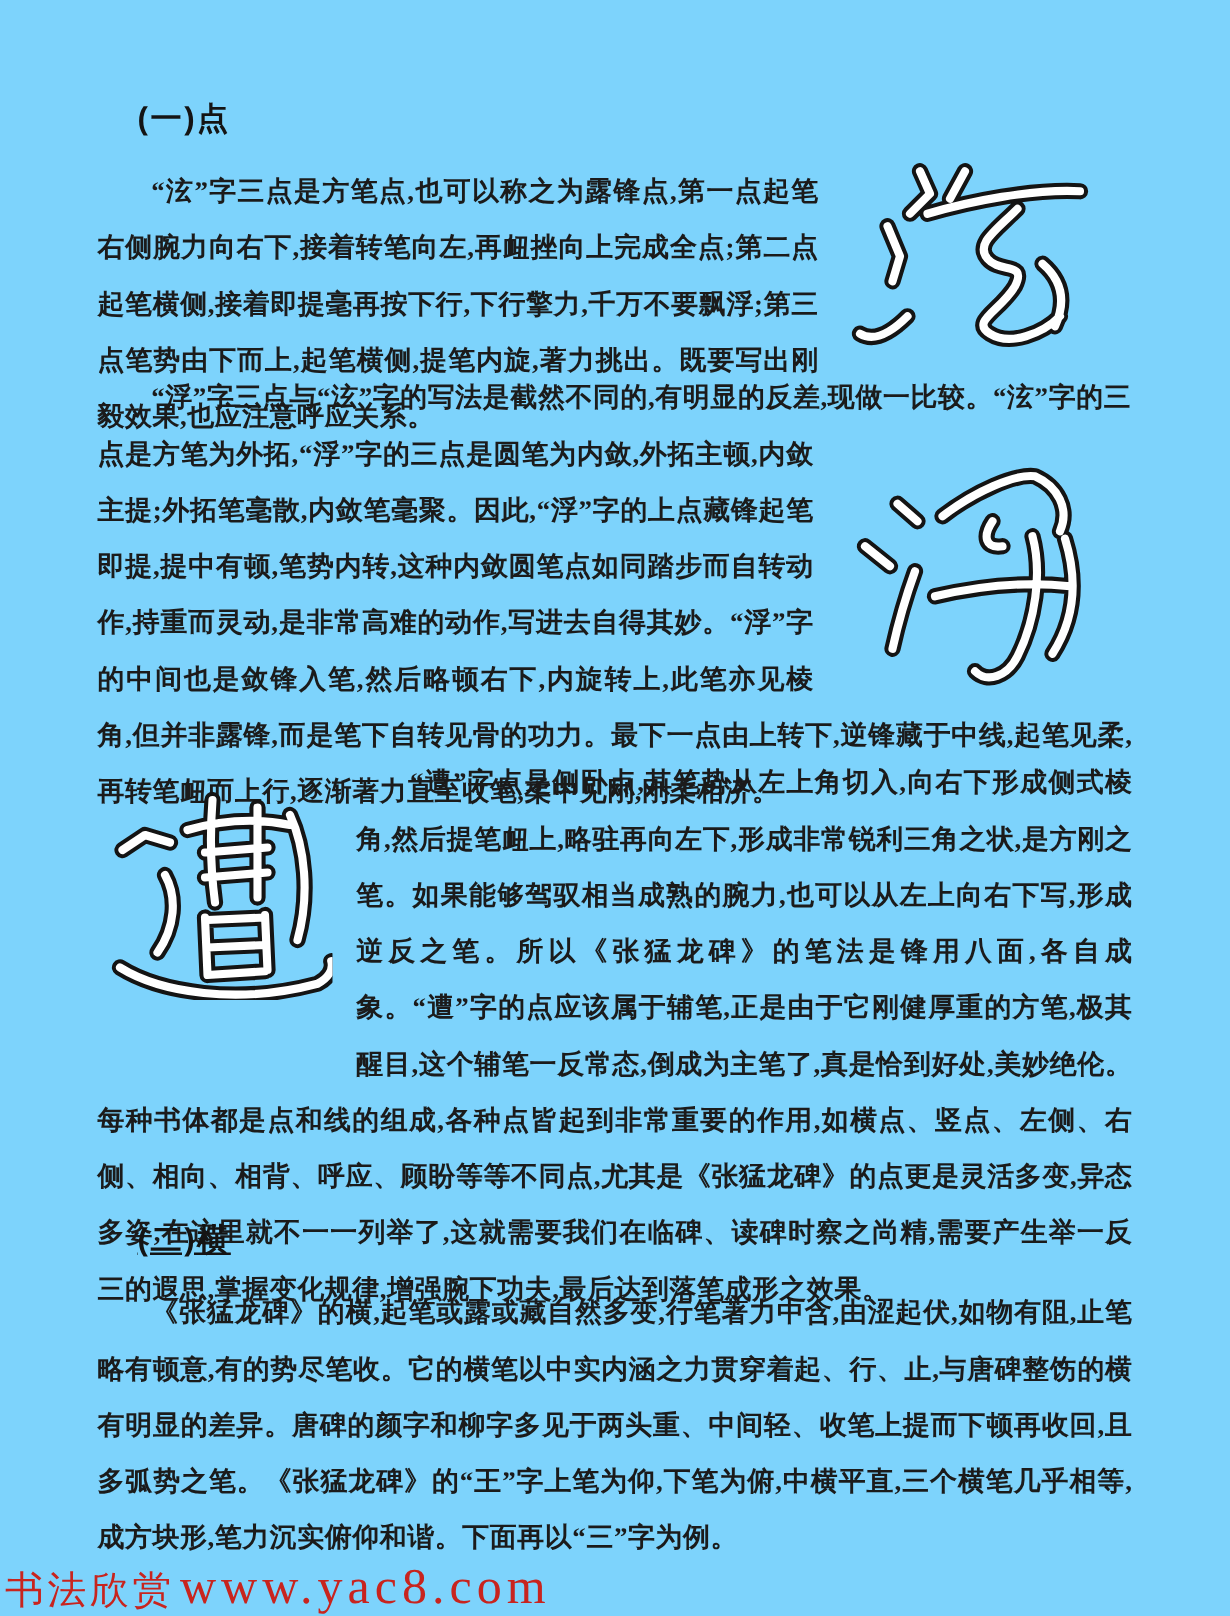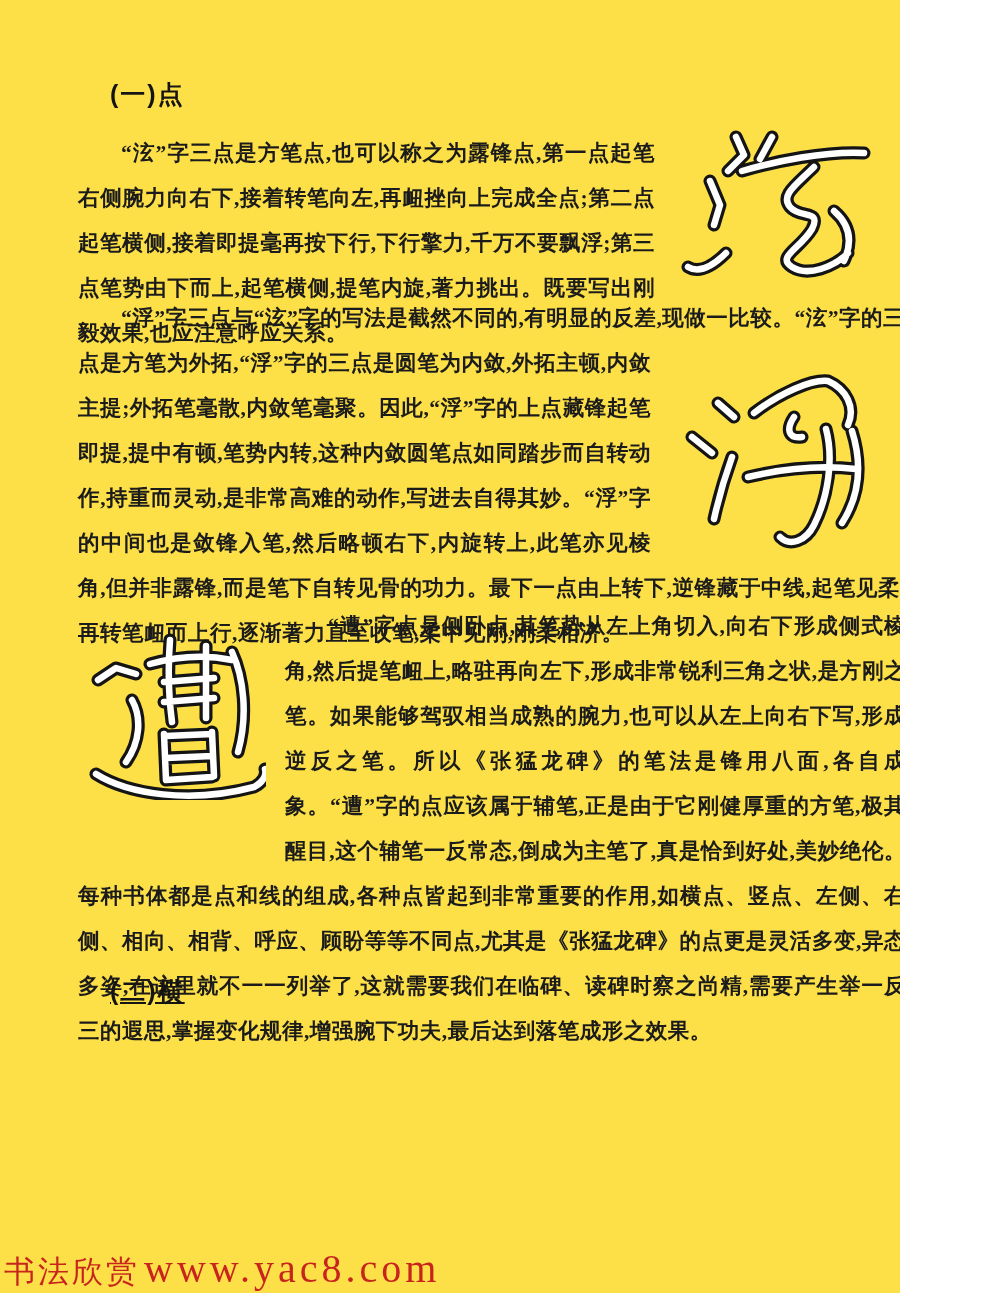--- a/index.html
+++ b/index.html
@@ -1,19 +1,19 @@
 <!DOCTYPE html>
 <html><head>
 <meta charset="utf-8">
 <style>
   html,body{margin:0;padding:0;background:#ffffff;}
   .page{
     position:relative;
-    width:900px;height:1293px;
-    background:#fde047;
+    width:984px;height:1293px;
+    background:#7dd3fc;
     color:#1b1b1b;
     font-family:"Liberation Serif", serif;
     overflow:hidden;
   }
   .content-block{
     position:absolute;
     left:78px;
     width:828px;
   }
   .sec-heading{
@@ -81,20 +81,25 @@
   </div>
 
   <div class="content-block" style="top:604px;">
     <div class="para">
       <span class="sp-left-p3"></span><span>“遭”字点是侧卧点,其笔势从左上角切入,向右下形成侧式棱角,然后提笔衄上,略驻再向左下,形成非常锐利三角之状,是方刚之笔。如果能够驾驭相当成熟的腕力,也可以从左上向右下写,形成逆反之笔。所以《张猛龙碑》的笔法是锋用八面,各自成象。“遭”字的点应该属于辅笔,正是由于它刚健厚重的方笔,极其醒目,这个辅笔一反常态,倒成为主笔了,真是恰到好处,美妙绝伦。每种书体都是点和线的组成,各种点皆起到非常重要的作用,如横点、竖点、左侧、右侧、相向、相背、呼应、顾盼等等不同点,尤其是《张猛龙碑》的点更是灵活多变,异态多姿,在这里就不一一列举了,这就需要我们在临碑、读碑时察之尚精,需要产生举一反三的遐思,掌握变化规律,增强腕下功夫,最后达到落笔成形之效果。</span>
     </div>
   </div>
 
   <h2 class="sec-heading" style="top:975px;text-decoration:underline;">(二)横</h2>
 
+  <div class="content-block" style="top:1028px;">
+    <div class="para">
+      <span>《张猛龙碑》的横,起笔或露或藏自然多变,行笔著力中含,由涩起伏,如物有阻,止笔略有顿意,有的势尽笔收。它的横笔以中实内涵之力贯穿着起、行、止,与唐碑整饬的横有明显的差异。唐碑的颜字和柳字多见于两头重、中间轻、收笔上提而下顿再收回,且多弧势之笔。《张猛龙碑》的“王”字上笔为仰,下笔为俯,中横平直,三个横笔几乎相等,成方块形,笔力沉实俯仰和谐。下面再以“三”字为例。</span>
+    </div>
+  </div>
 
   <svg class="calli" style="left:676px;top:127px;" width="198" height="162" viewBox="0 0 198 162" aria-label="泫">
     <defs>
       <path id="xuan-strokes" d="M60,10 L68,28 L52,44
         M34,54 L44,78 L38,98
         M12,140 C22,146 34,142 50,126
         M96,10 L84,32
         M66,44 C100,34 150,24 188,26
         M138,40 C120,58 104,68 114,80 C124,92 146,82 136,102 C124,122 100,130 116,140 C132,150 158,140 172,126
         M158,84 C172,96 178,112 168,134"></path>

